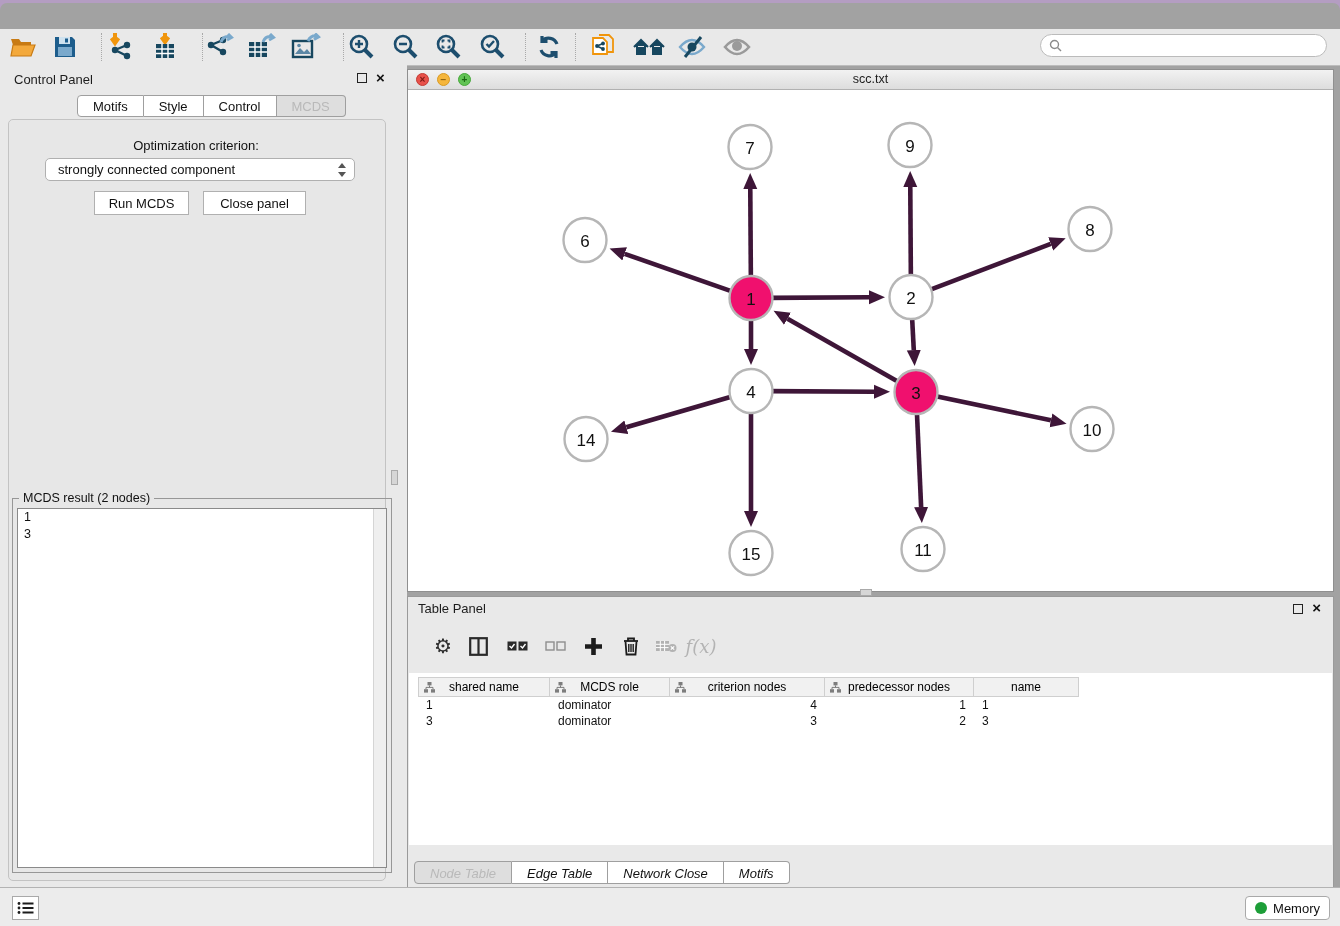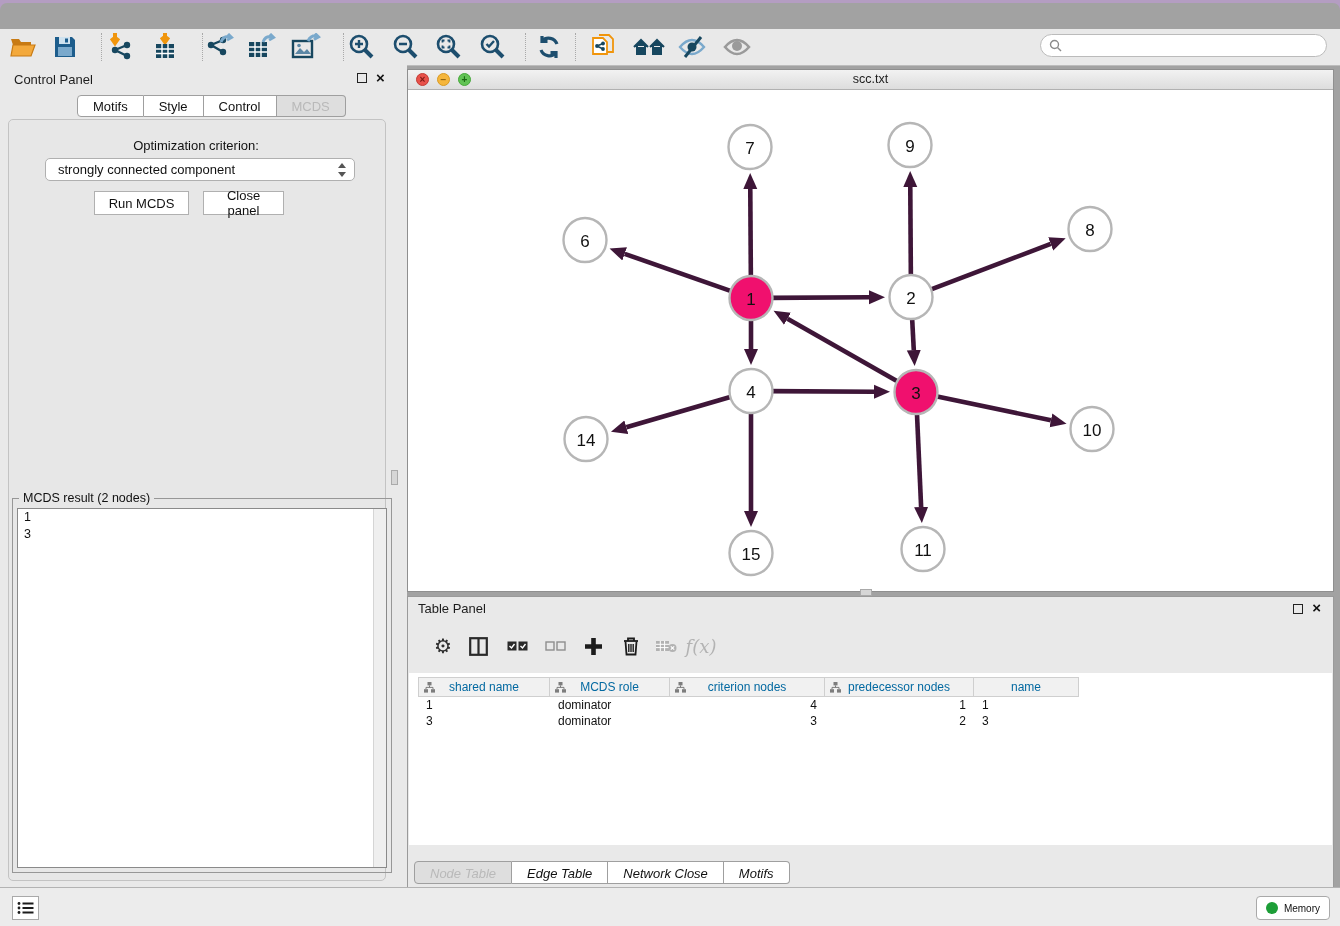--- a/index.html
+++ b/index.html
@@ -83,36 +83,36 @@
   
   #table-window{position:absolute;left:407px;top:593px;width:927px;height:292px;
     background:#e9e9e9;border:1px solid #9a9a9a;box-sizing:border-box;}
   #tp-titlebar{position:absolute;top:0;left:0;right:0;height:22px;}
   #tp-title{position:absolute;left:10px;top:4px;font-size:13px;color:#1d1d1d;}
   #tp-toolbar{position:absolute;top:22px;left:0;right:0;height:52px;}
   .tp-icon{position:absolute;top:12px;width:30px;height:30px;display:flex;align-items:center;justify-content:center;}
   #tp-white{position:absolute;top:76px;left:1px;right:1px;height:172px;background:#fff;}
   #tbl-header{position:absolute;top:4px;left:9px;height:20px;display:flex;}
   .th-cell{position:relative;background:#f1f1f1;border:1px solid #cfcfcf;border-left:none;
-    box-sizing:border-box;font-size:12px;color:#0369a1;display:flex;align-items:center;justify-content:center;}
+    box-sizing:border-box;font-size:12px;color:#000000;display:flex;align-items:center;justify-content:center;}
   .th-cell:first-child{border-left:1px solid #cfcfcf;}
   .th-tree{position:absolute;left:5px;top:4px;}
   #tbl-rows{position:absolute;top:24px;left:9px;right:0;}
   .tbl-row{display:flex;height:16px;font-size:12px;color:#111;}
   .td-cell{box-sizing:border-box;padding:0 8px;line-height:16px;white-space:nowrap;}
   .td-right{text-align:right;}
   #tp-tabs{position:absolute;bottom:3px;left:6px;right:0;height:23px;display:flex;font-style:italic;}
   #tp-tabs .seg-tab{font-size:13px;height:23px;line-height:23px;}
 
   
   #statusbar{position:absolute;left:0;right:0;bottom:0;height:38px;background:#ececec;border-top:1px solid #b3b3b3;}
   #status-list-btn{position:absolute;left:12px;top:8px;width:27px;height:24px;background:#fff;
     border:1px solid #a9a9a9;box-sizing:border-box;display:flex;align-items:center;justify-content:center;}
   #memory-btn{position:absolute;right:10px;top:8px;height:24px;background:#fff;border:1px solid #a9a9a9;
-    border-radius:4px;box-sizing:border-box;display:flex;align-items:center;padding:0 9px;font-size:10px;color:#111;}
+    border-radius:4px;box-sizing:border-box;display:flex;align-items:center;padding:0 9px;font-size:13px;color:#111;}
   #memory-dot{width:12px;height:12px;border-radius:50%;background:#1d9e38;margin-right:6px;}
   .fx{font-family:"DejaVu Serif",serif;font-style:italic;font-size:18px;color:#b3b3b3;}
 </style>
 </head>
 <body>
 
 <div id="app">
 
 
   <div id="toolbar">
@@ -262,21 +262,21 @@
     <div id="cp-box"></div>
     <div id="opt-label">Optimization criterion:</div>
     <div id="criterion-select">
       <span>strongly connected component</span>
       <span class="stepper">
           <span class="up"></span>
           <span class="down"></span>
         </span>
     </div>
     <button class="cp-btn" style="left:94px;width:95px">Run MCDS</button>
-    <button class="cp-btn" style="left:203px;width:81px">Close panel</button>
+    <button class="cp-btn" style="left:203px;width:103px">Close panel</button>
     <div id="result-group">
       <div id="result-legend">MCDS result (2 nodes)</div>
       <div id="result-list">
         <div id="result-items">
             <div class="result-item">1</div>
             <div class="result-item">3</div>
           </div>
         <div id="result-scroll"></div>
       </div>
     </div>

